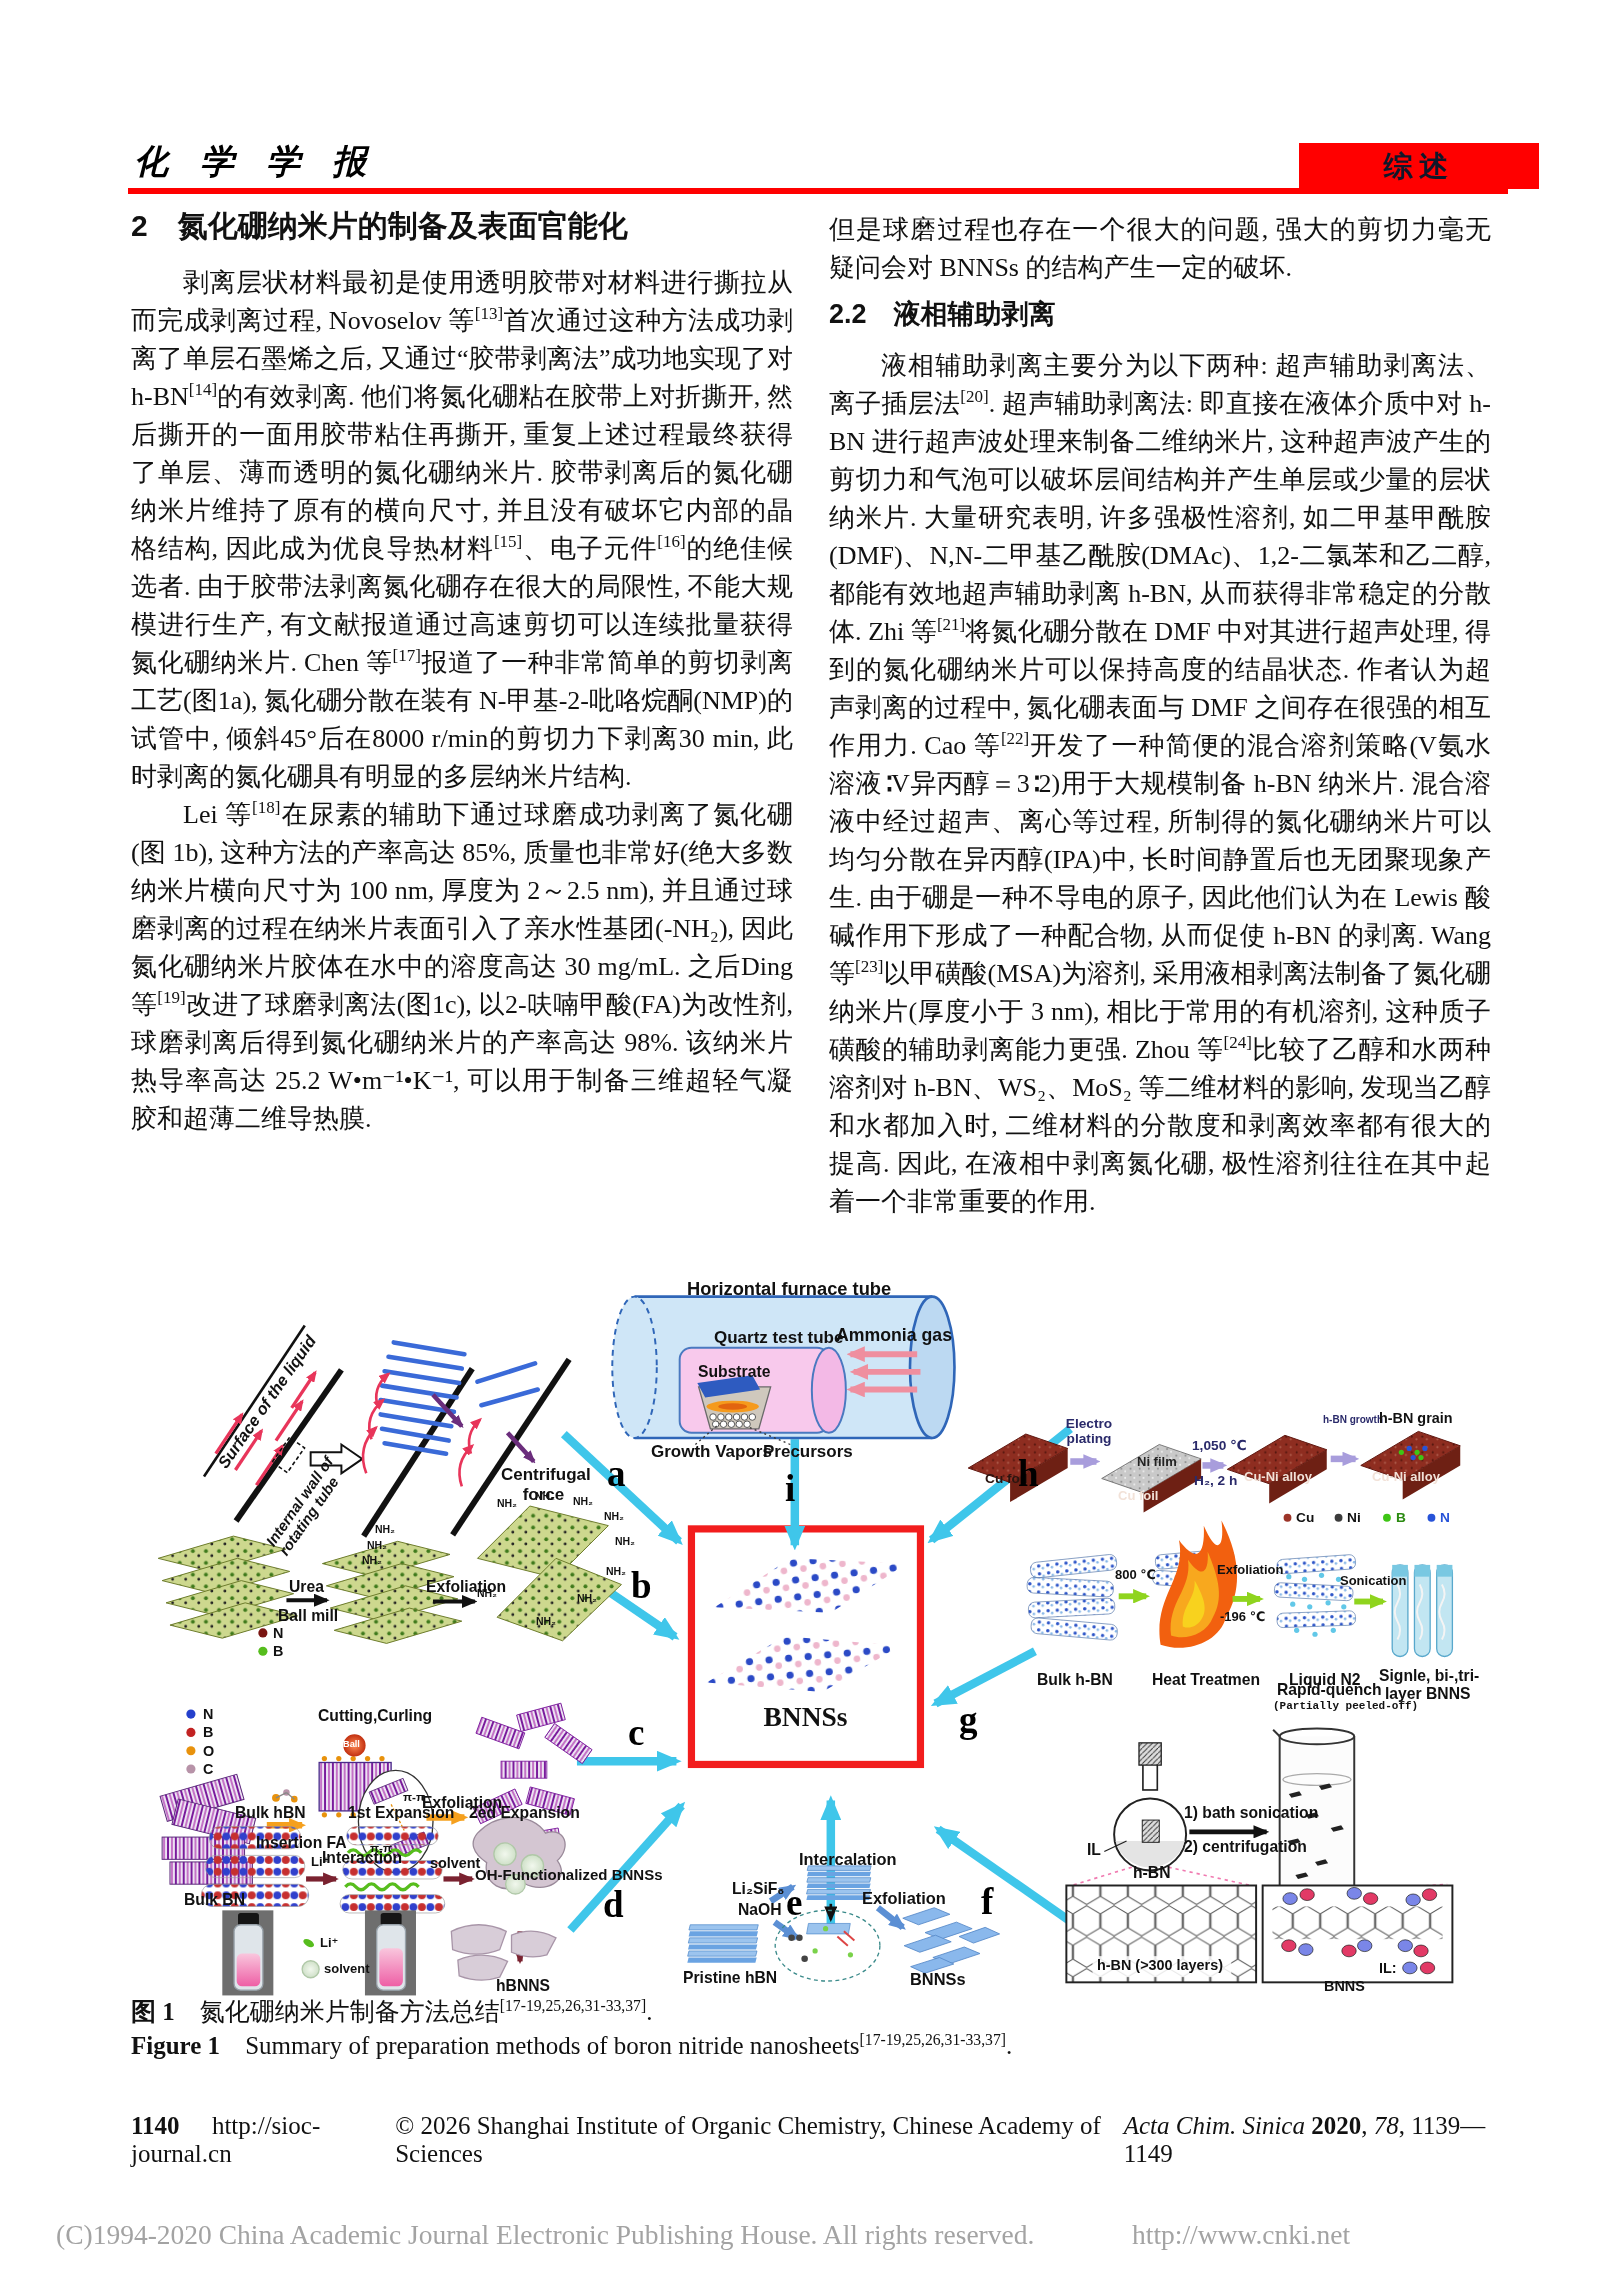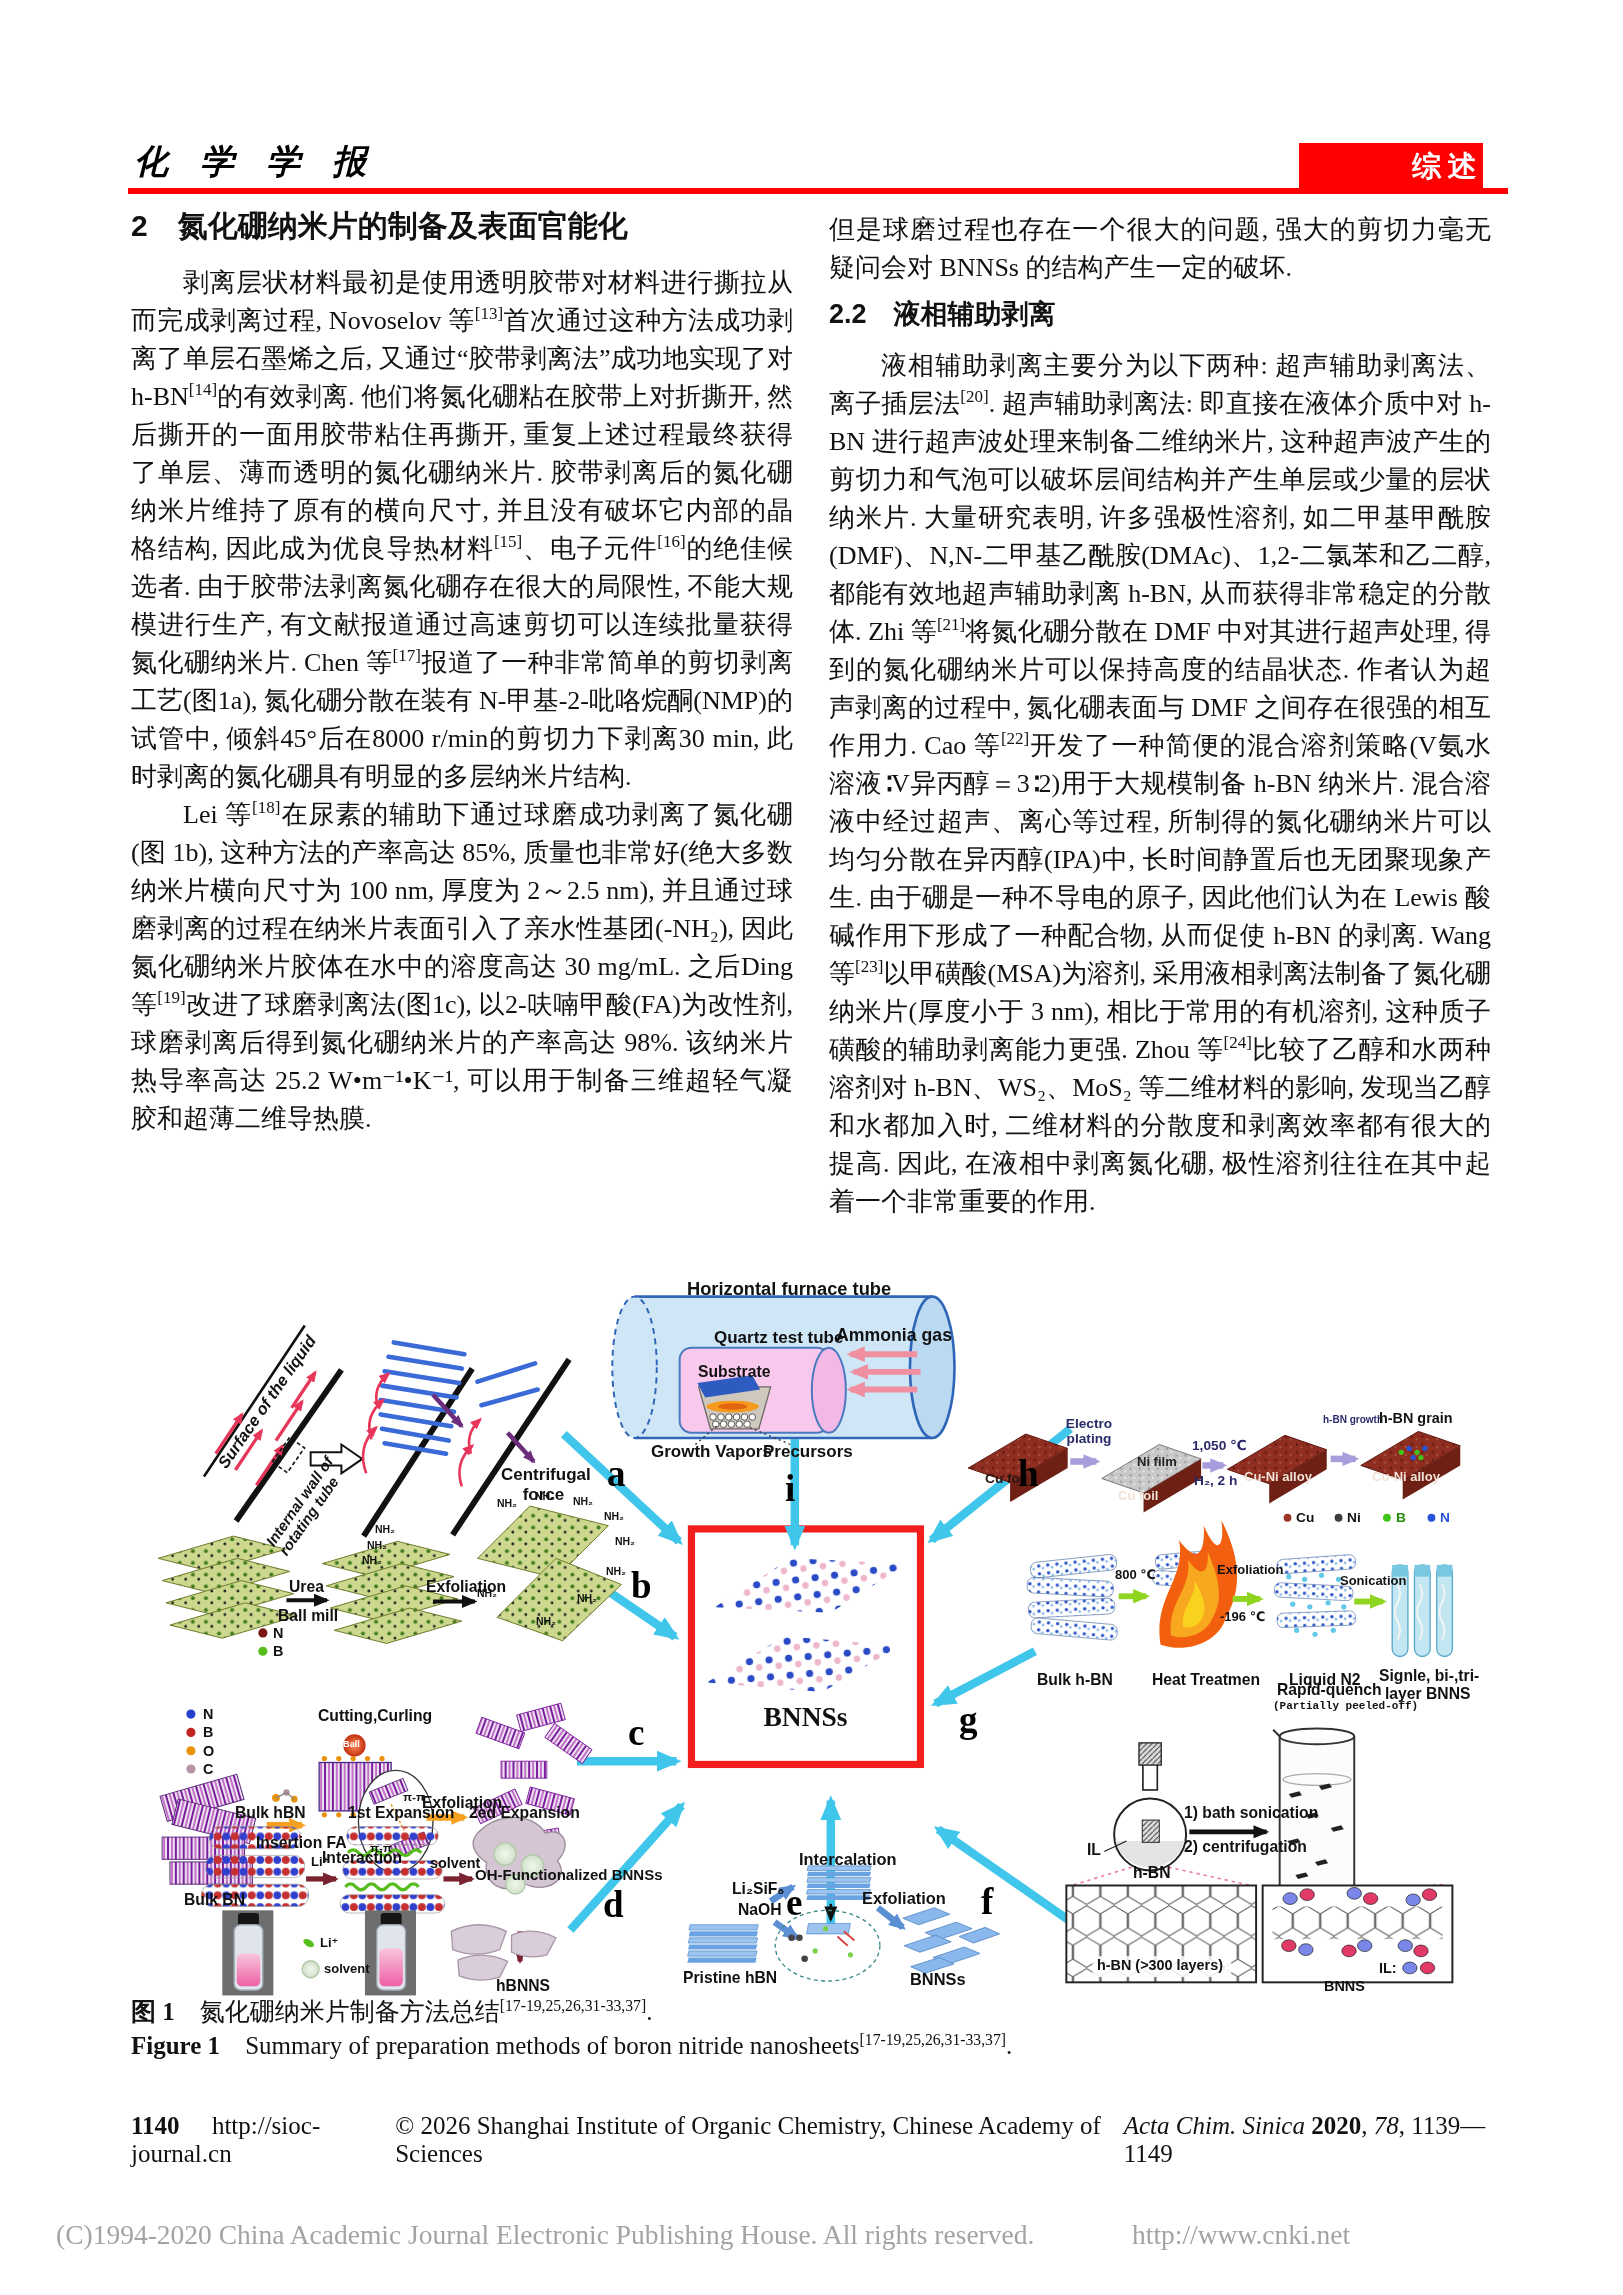--- a/index.html
+++ b/index.html
@@ -2,22 +2,22 @@
 <html style="font-size:10.5px"><head>
 <meta charset="utf-8">
 <style>
   html,body{margin:0;padding:0;}
   body{width:1623px;height:2295px;position:relative;background:#ffffff;
        font-family:"Liberation Serif","DejaVu Serif",serif;color:#111;}
   
   .journal-name{position:absolute;left:134px;top:139px;font:700 italic 34px "Liberation Serif",serif;
                 letter-spacing:11.8px;color:#000;}
   .rule{position:absolute;left:128px;top:188px;width:1380px;height:5.9px;background:#ff0000;}
-  .badge{position:absolute;left:1299px;top:143px;width:184px;height:46px;background:#ff0000;
-         color:#ffffff;font:700 29px/46px "Liberation Sans","DejaVu Sans",sans-serif;text-align:right;letter-spacing:6.5px;}
+  .badge{position:absolute;left:1299px;top:143px;width:240px;height:46px;background:#ff0000;
+         color:#0f172a;font:700 29px/46px "Liberation Sans","DejaVu Sans",sans-serif;text-align:center;letter-spacing:6.5px;}
   
   .col{position:absolute;width:662px;font:26px/38px "Liberation Serif","DejaVu Serif",serif;
        text-align:justify;overflow:hidden;}
   .col p{margin:0;text-indent:2em;}
   .col p.cont{text-indent:0;}
   h2.sec{font:700 30px/1.25 "Liberation Sans","DejaVu Sans",sans-serif;margin:0 0 19.6px 0;text-align:left;}
   h3.sub{font:700 27px/1.25 "Liberation Sans","DejaVu Sans",sans-serif;margin:10.5px 0 15.7px 0;text-align:left;}
   sup{font-size:17px;line-height:0;}
   
   .figure{position:absolute;left:111px;top:1277px;width:1420px;height:723px;}

